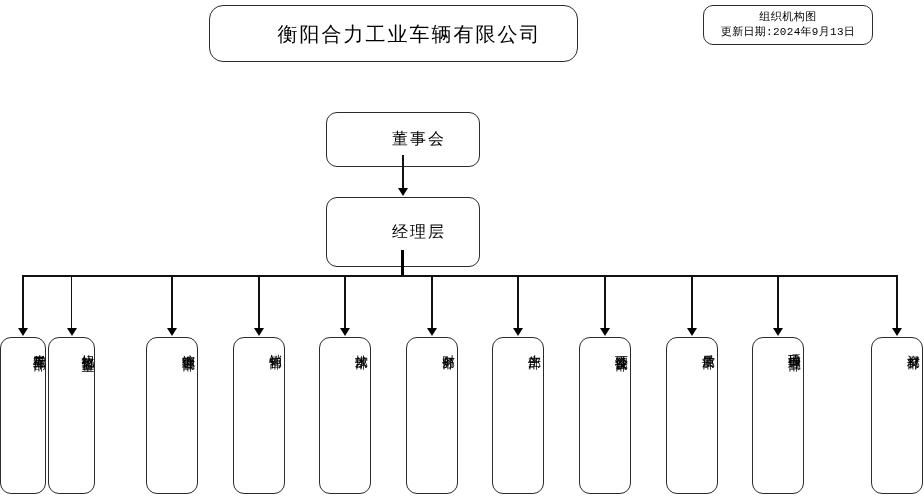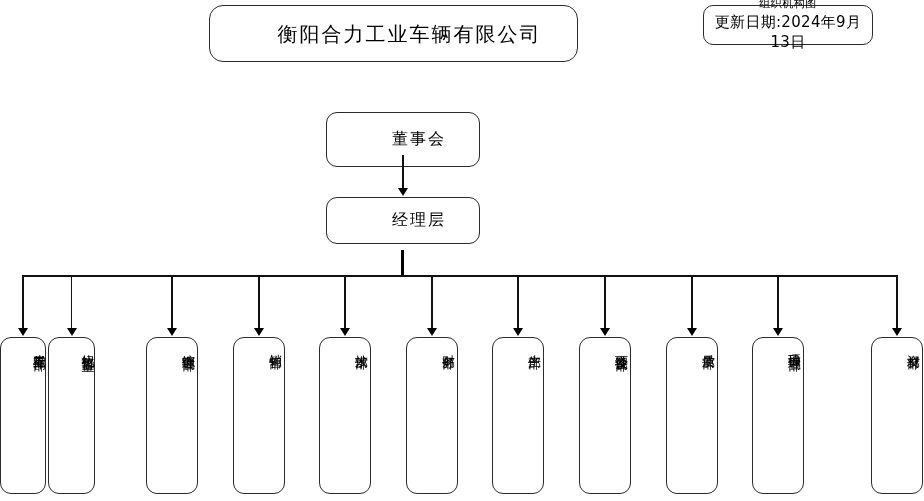--- a/index.html
+++ b/index.html
@@ -53,41 +53,42 @@
   
   .node-meta {
     left: 703px;
     top: 5px;
     width: 170px;
     height: 40px;
     border-radius: 10px;
     flex-direction: column;
     justify-content: center;
     padding: 0 4px;
+    font-family: Liberation Mono, monospace;
   }
   .node-meta .meta-line1 {
     font-size: 11px;
     line-height: 1.35;
     letter-spacing: 0.5px;
   }
   .node-meta .meta-line2 {
-    font-size: 15px;
+    font-size: 11px;
     line-height: 1.35;
     letter-spacing: 0.3px;
   }
 
   
   .node-level {
     left: 326px;
     width: 154px;
     height: 55px;
     border-radius: 11px;
   }
   .node-board { top: 112px; }
-  .node-mgmt  { top: 197px; height: 47px; align-items: center; }
+  .node-mgmt  { top: 197px; height: 70px; align-items: center; }
   .node-level .node-label {
     font-size: 16px;
     letter-spacing: 2px;
   }
 
   
   .node-dept {
     top: 337px;
     height: 157px;
     border-radius: 11px;

